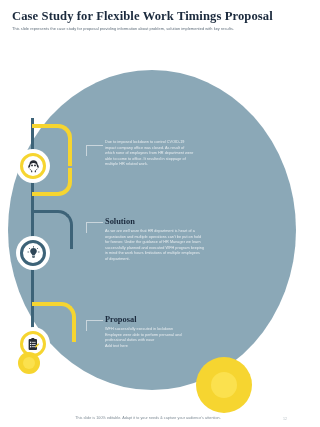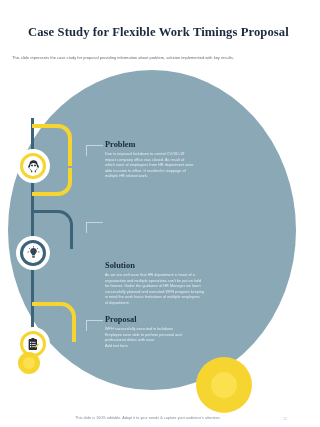--- a/index.html
+++ b/index.html
@@ -32,23 +32,22 @@
     width: 272px;
     z-index: 40;
   }
   .slide-title {
     font-family: "Liberation Serif", serif;
     font-weight: bold;
     font-size: 12.6px;
     line-height: 14px;
     color: #1b2a3d;
     letter-spacing: 0.1px;
-    margin: 16px;
+    margin: 0;
     white-space: nowrap;
-    text-align: right;
   }
   .slide-subtitle {
     margin: 3px 0 0 0;
     font-size: 3.9px;
     line-height: 5.6px;
     color: #5c6b78;
     width: 264px;
     letter-spacing: 0.06px;
   }
 
@@ -153,21 +152,21 @@
 
   .glyph { width: 15px; height: 15px; display:block; }
 
   
   .block {
     position: absolute;
     width: 120px;
     z-index: 20;
   }
   .block-problem  { left: 105px; top: 140px; }
-  .block-solution { left: 105px; top: 217px; margin-top: 44px; }
+  .block-solution { left: 105px; top: 217px; }
   .block-results  { left: 105px; top: 315px; }
 
   .block-head {
     font-family: "Liberation Serif", serif;
     font-weight: bold;
     font-size: 8.4px;
     line-height: 10px;
     color: #1b2a3d;
     margin: 0 0 2px 0;
   }
@@ -329,21 +328,20 @@
           <rect x="9.4" y="11.4" width="6" height="1.2"></rect>
           <rect x="6.4" y="14.6" width="2" height="2"></rect>
           <rect x="9.4" y="15" width="6" height="1.2"></rect>
         </g>
         <path d="M15 14.4l4.6-4.6 1.8 1.8-4.6 4.6-2.4.6z" fill="#f6d530"></path>
       </svg>
     </div>
   </div>
 
   <div class="block block-problem">
-    <h2 class="block-head">Problem</h2>
     <p class="block-body">
       <span class="ln">Due to imposed lockdown to control CVOID-19</span>
       <span class="ln">impact company office was closed. As result of</span>
       <span class="ln">which none of employees from HR department were</span>
       <span class="ln">able to come to office. It resulted in stoppage of</span>
       <span class="ln">multiple HR related work.</span>
     </p>
   </div>
 
   <div class="block block-solution">

